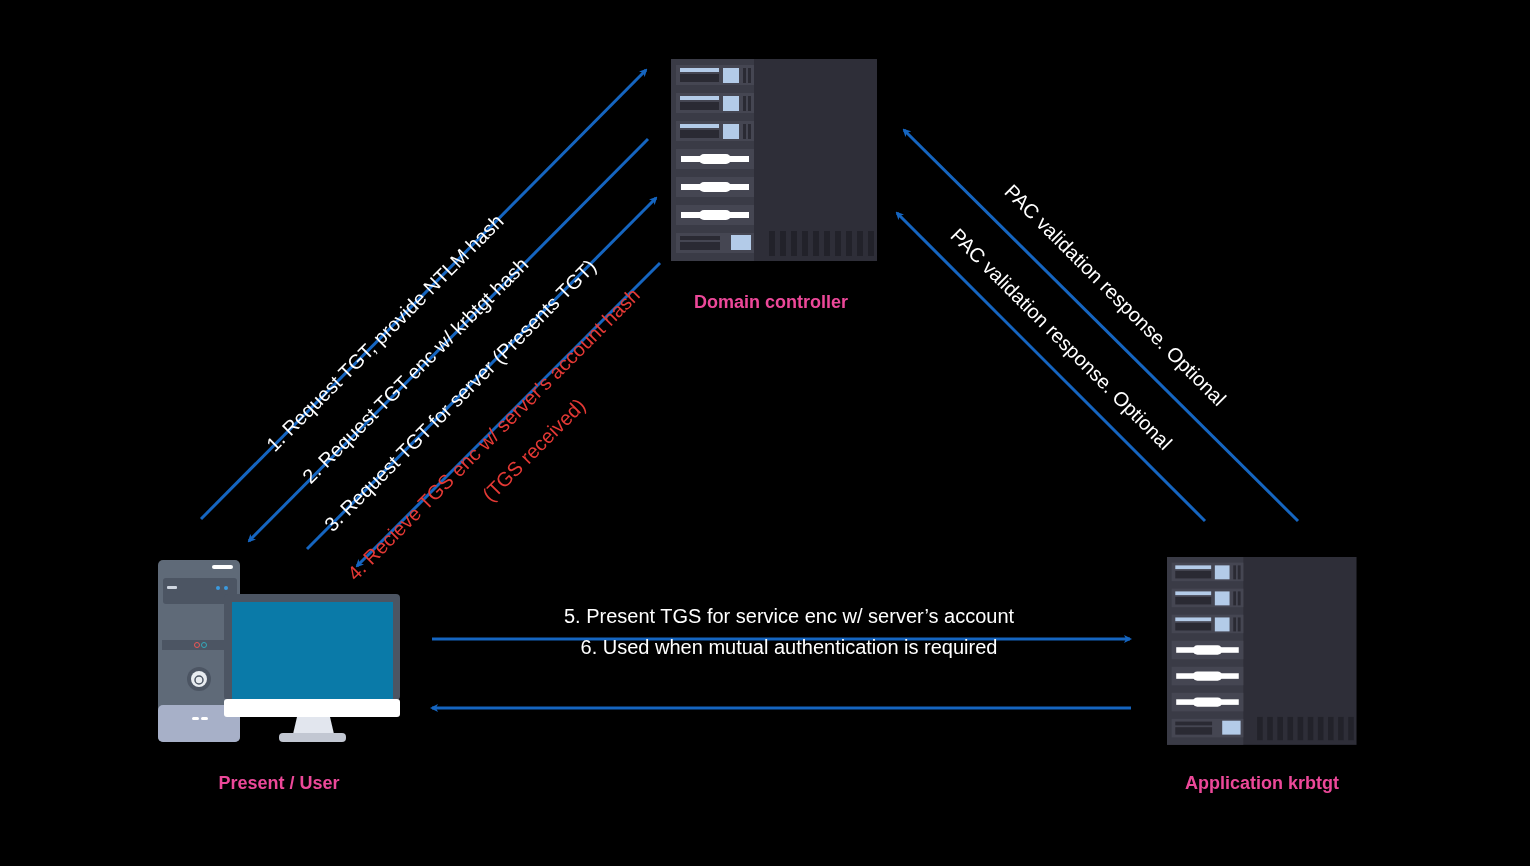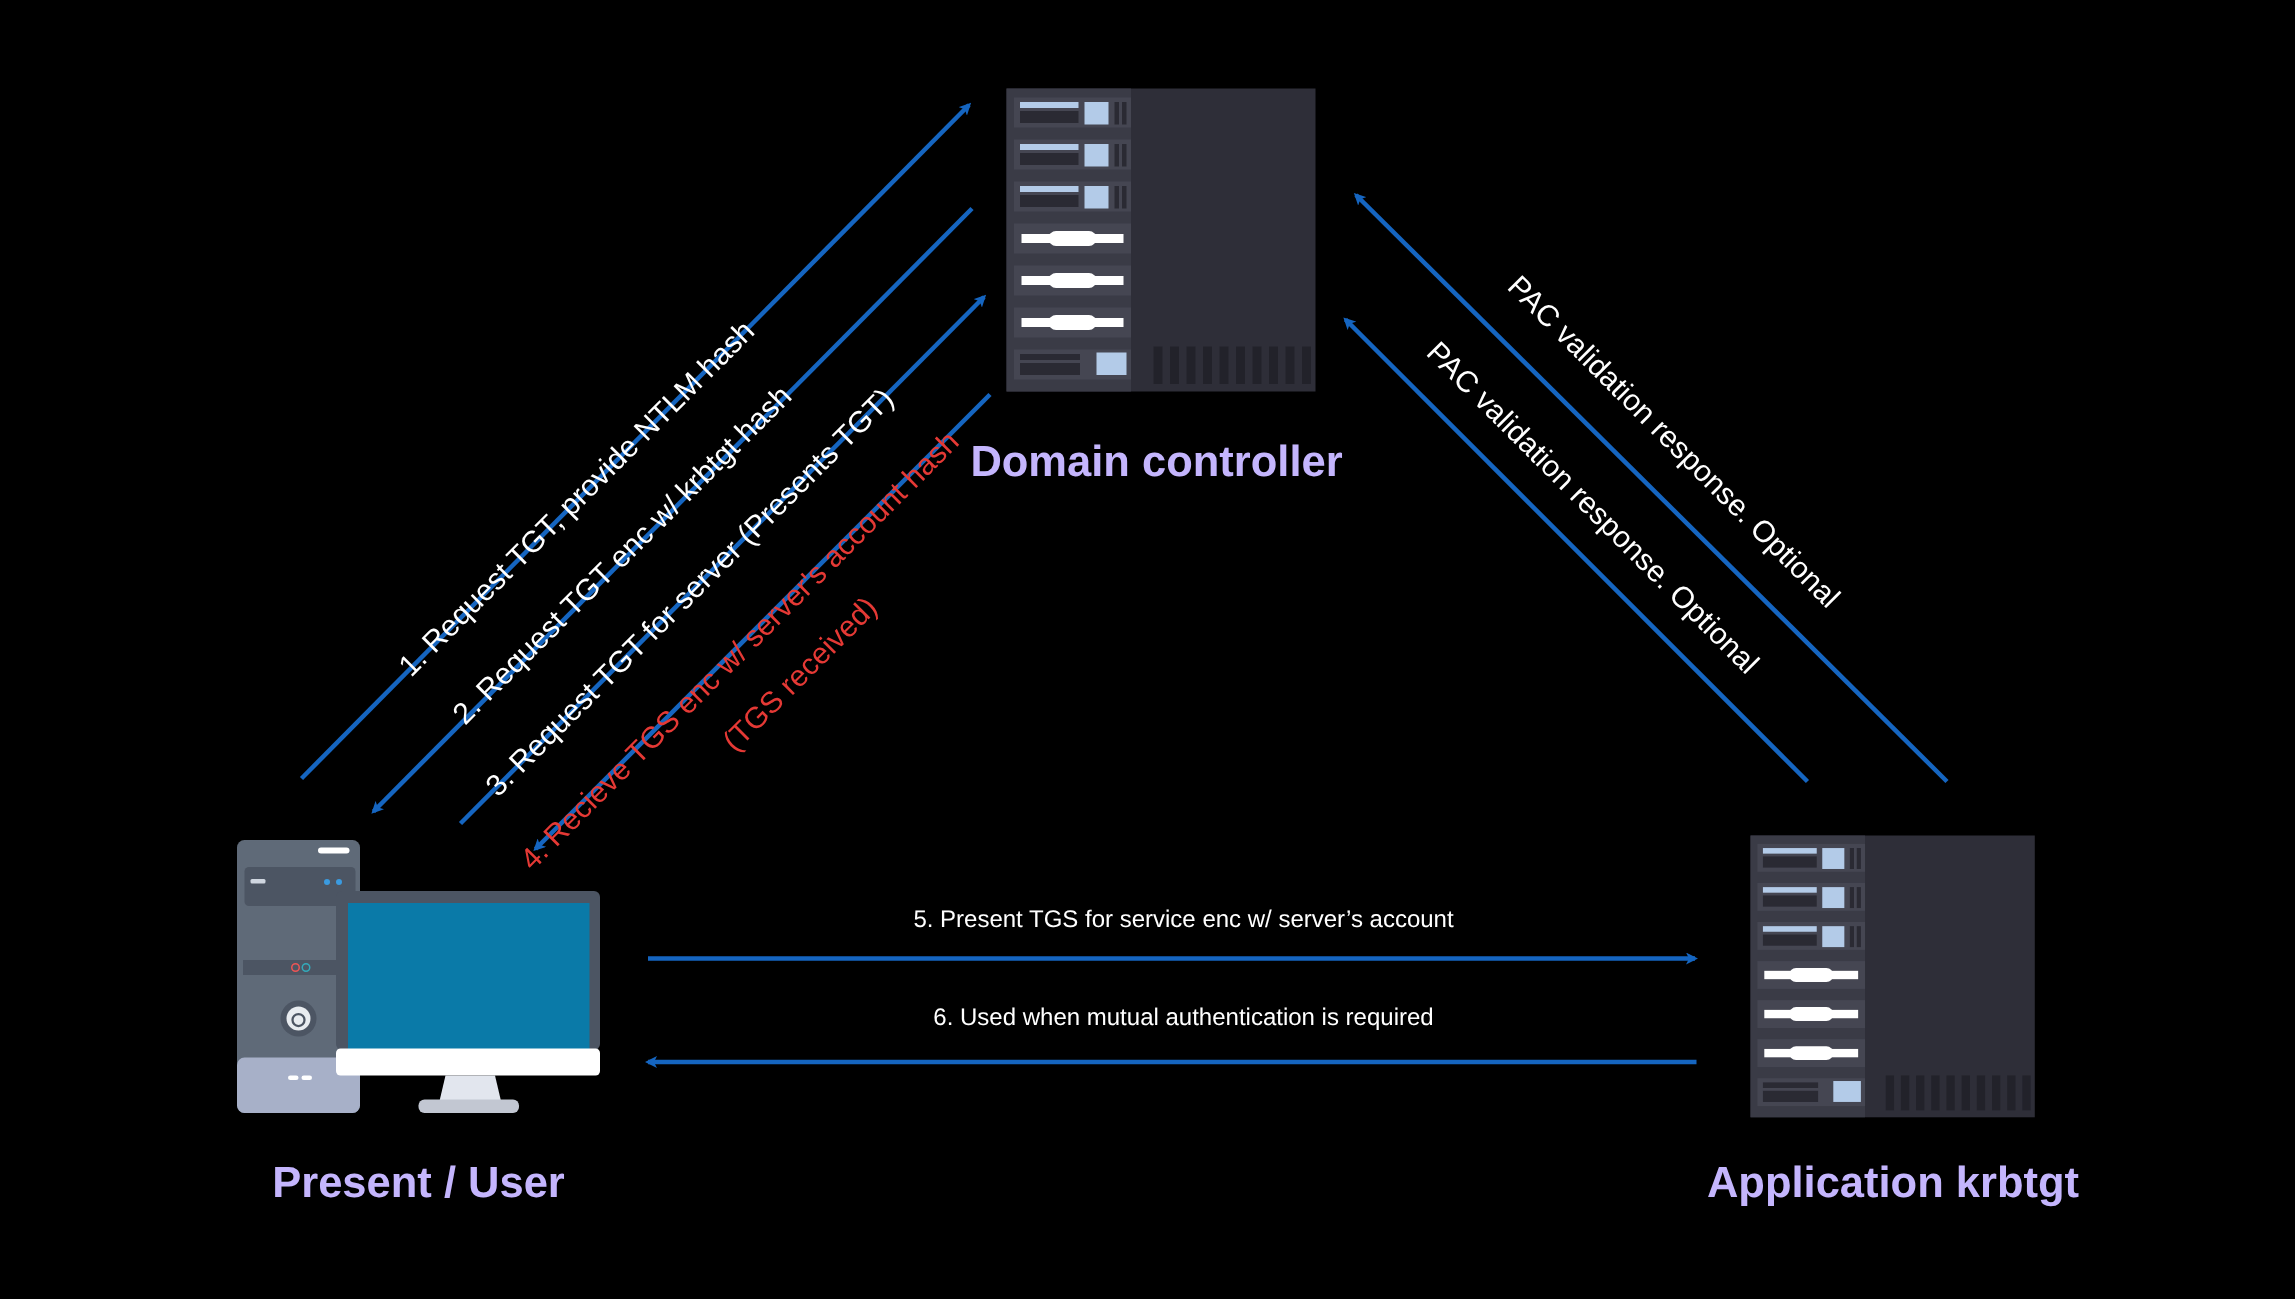--- a/index.html
+++ b/index.html
@@ -1,20 +1,20 @@
 <!DOCTYPE html>
 <html><head>
 <meta charset="utf-8">
 <style>
   html, body { margin:0; padding:0; background:#000; }
   body { width:1530px; height:866px; position:relative; overflow:hidden;
          font-family:"Liberation Sans", sans-serif; color:#fff; }
-  .node-label { position:absolute; font-weight:bold; font-size:29px; color:#c4b5fd; white-space:nowrap; transform:translateX(-50%); }
+  .node-label { position:absolute; font-weight:bold; font-size:18px; color:#ec4899; white-space:nowrap; transform:translateX(-50%); }
   .diag-text { position:absolute; white-space:nowrap; font-size:20px; transform-origin:0 0; }
-  .h-text { position:absolute; font-size:16px; white-space:nowrap; transform:translateX(-50%); }
+  .h-text { position:absolute; font-size:20px; white-space:nowrap; transform:translateX(-50%); }
   svg.canvas { position:absolute; left:0; top:0; }
 </style>
 </head>
 <body>
 
 <svg class="canvas" width="1530" height="866">
   <defs>
     <marker id="ah" markerWidth="8" markerHeight="8" refX="6" refY="4" orient="auto" markerUnits="userSpaceOnUse">
       <path d="M0,0 L8,4 L0,8 L2,4 Z" fill="#1565c0"></path>
     </marker>
@@ -109,13 +109,13 @@
 <div class="diag-text" style="left:262px;top:440px;transform:rotate(-45deg);">1. Request TGT, provide NTLM hash</div>
 <div class="diag-text" style="left:298px;top:472px;transform:rotate(-45deg);">2. Request TGT enc w/ krbtgt hash</div>
 <div class="diag-text" style="left:320px;top:520px;transform:rotate(-45deg);">3. Request TGT for server (Presents TGT)</div>
 <div class="diag-text" style="left:343px;top:569px;transform:rotate(-45deg);color:#e53935;">4. Recieve TGS enc w/ server's account hash</div>
 <div class="diag-text" style="left:478px;top:490px;transform:rotate(-45deg);color:#e53935;">(TGS received)</div>
 
 <div class="diag-text" style="left:1016px;top:180px;transform:rotate(45deg);">PAC validation response. Optional</div>
 <div class="diag-text" style="left:962px;top:224px;transform:rotate(45deg);">PAC validation response. Optional</div>
 
 <div class="h-text" style="left:789px;top:605px;">5. Present TGS for service enc w/ server’s account</div>
-<div class="h-text" style="left:789px;top:670px;text-align:right;">6. Used when mutual authentication is required</div>
+<div class="h-text" style="left:789px;top:636px;text-align:right;">6. Used when mutual authentication is required</div>
 
 </body></html>

